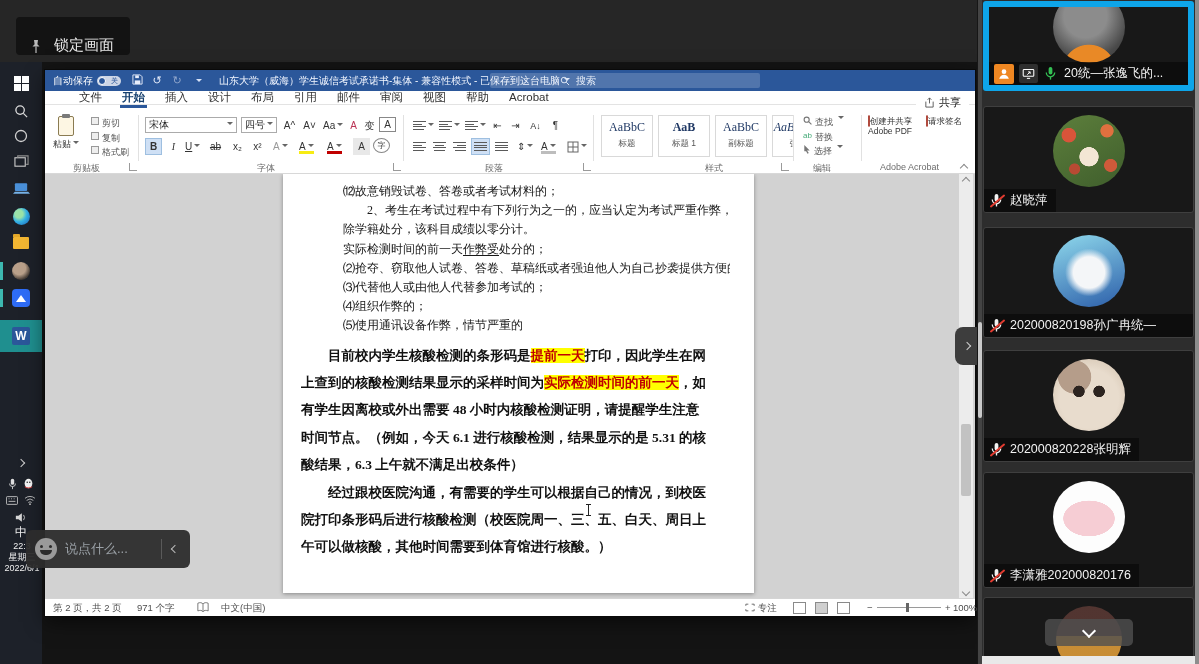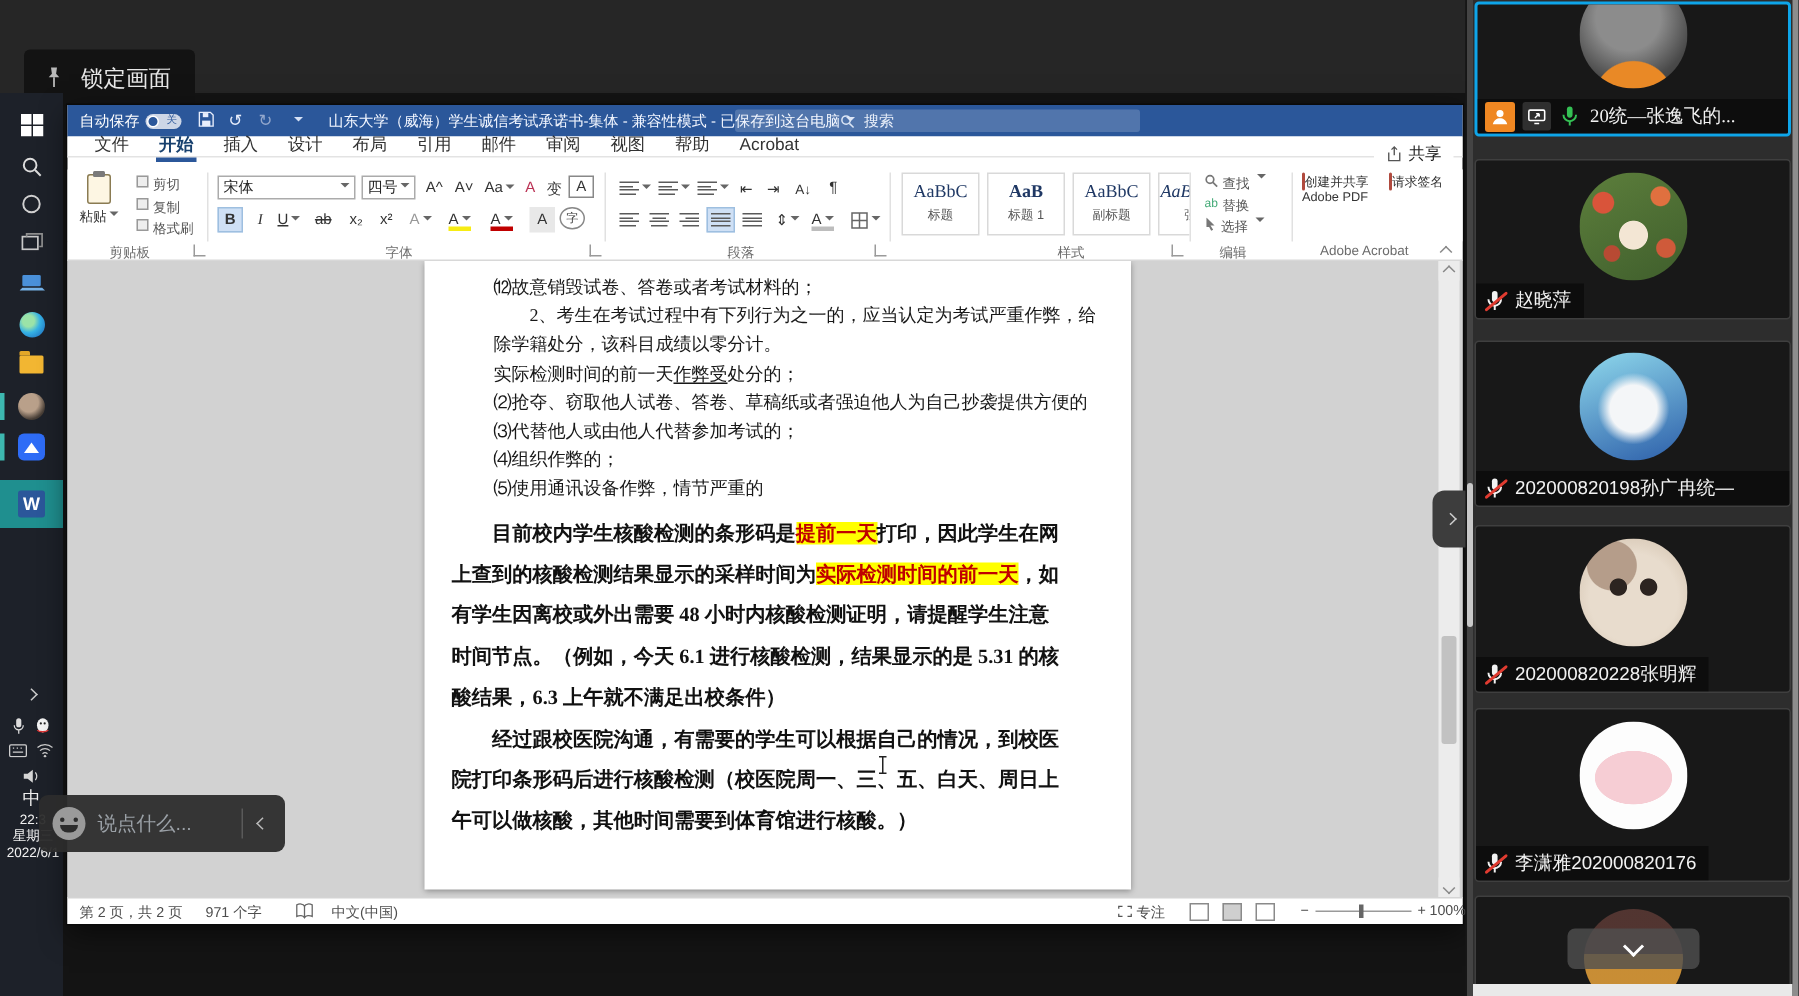--- a/index.html
+++ b/index.html
@@ -3,21 +3,21 @@
 <meta charset="utf-8">
 <style>
   * { margin:0; padding:0; box-sizing:border-box; }
   html,body { width:1199px; height:664px; overflow:hidden; background:#000; }
   body { font-family:"Liberation Sans", sans-serif; }
   #root { position:relative; width:1199px; height:664px; background:#161616; }
 
   
   .shared { position:absolute; left:0; top:0; width:977px; height:664px; background:#141414; overflow:hidden; }
   .topstrip { position:absolute; left:0; top:0; width:977px; height:62px; background:#262626; }
-  .lockpill { position:absolute; left:16px; top:17px; height:38px; padding:0 16px 0 12px; background:#131313; border-radius:4px; display:flex; align-items:center; gap:10px; color:#e8e8e8; font-size:15px; cursor:pointer;margin-top:16px; }
+  .lockpill { position:absolute; left:16px; top:17px; height:38px; padding:0 16px 0 12px; background:#131313; border-radius:4px; display:flex; align-items:flex-end; gap:10px; color:#e8e8e8; font-size:15px; cursor:pointer; }
 
   
   .taskbar { position:absolute; left:0; top:62px; width:42px; height:602px; background:#1d2129; }
   .tbi { position:absolute; left:0; width:42px; height:26px; display:flex; align-items:center; justify-content:center; }
   .tbi .ind { position:absolute; left:0; top:4px; width:3px; height:18px; background:#3db8b0; }
   .tbi.active-cell { background:#1f8f8f; height:32px; }
   .folder { width:16px; height:12px; background:#f2b632; border-radius:1px; position:relative; }
   .folder:before { content:""; position:absolute; left:0; top:-3px; width:7px; height:3px; background:#e3a728; border-radius:1px 1px 0 0; }
   .edgeball { width:17px; height:17px; border-radius:50%; background:radial-gradient(circle at 35% 35%, #9be3a8 0 25%, #35b2e5 50%, #1b5fb8 100%); }
   .userball { width:18px; height:18px; border-radius:50%; background:radial-gradient(circle at 40% 35%, #b9a08a 0 40%, #4a4038 70%, #26211d 100%); }
@@ -38,21 +38,21 @@
   .wtitle { margin-left:12px; white-space:nowrap; color:#f2f6ff; font-size:10px; }
   .caret-dn { display:inline-block; width:0; height:0; border:3px solid transparent; border-top-color:#d7e2f6; margin-left:4px; vertical-align:middle; }
   .searchbox { position:absolute; left:445px; top:3px; width:270px; height:15px; background:rgba(255,255,255,.18); border-radius:2px; color:#e9eff9; font-size:10px; display:flex; align-items:center; gap:6px; padding-left:70px; cursor:text; }
   .tright { position:absolute; right:0; top:0; height:21px; display:flex; align-items:center; }
   .fpcirc { width:14px; height:14px; border-radius:50%; background:#8a8886; color:#fff; font-size:7px; display:flex; align-items:center; justify-content:center; margin:0 8px 0 6px; }
   .winbtn { width:28px; height:21px; display:flex; align-items:center; justify-content:center; color:#eef; font-size:11px; cursor:pointer; }
   .rstr { width:8px; height:8px; border:1px solid #eef; position:relative; }
   .minb { width:9px; height:1px; background:#eef; }
 
   
-  .tabrow { position:absolute; left:0; top:21px; width:930px; height:14px; background:#fff; border-bottom:1px solid #e3e3e3; display:flex; align-items:center; padding-left:8px; }
+  .tabrow { position:absolute; left:0; top:21px; width:930px; height:14px; background:#fff; border-bottom:1px solid #e3e3e3; display:flex; align-items:center; padding-left:24px; }
   .wtab { font-size:11.5px; color:#323232; padding:0 10px; line-height:21px; cursor:pointer; position:relative; }
   .wtab.active { color:#17406e; font-weight:bold; }
   .wtab.active:after { content:""; position:absolute; left:8px; right:8px; bottom:0; height:3px; background:#2b579a; }
   .sharebtn { position:absolute; right:6px; top:2px; height:18px; display:flex; align-items:center; gap:4px; font-size:11px; color:#222; padding:0 8px; cursor:pointer; background:#fff; }
 
   
   .ribbon { position:absolute; left:0; top:43px; width:930px; height:48px; background:#fff; }
   .grouplabels { position:absolute; left:0; top:91px; width:930px; height:13px; background:#fff; border-bottom:1px solid #d8d8d8; font-size:9px; color:#6c6c6c; }
   .glab { position:absolute; top:1px; }
   .launch { position:absolute; top:2px; width:8px; height:8px; border-left:1px solid #9a9a9a; border-bottom:1px solid #9a9a9a; cursor:pointer; }
@@ -82,21 +82,21 @@
   .chev { display:inline-block; width:6px; height:6px; border-right:1.5px solid #888; border-bottom:1.5px solid #888; }
   .chev.up { transform:rotate(-135deg); } .chev.dn { transform:rotate(45deg); }
   .chev.rt { transform:rotate(-45deg); } .chev.lt { transform:rotate(135deg); }
   .adbtn { position:absolute; width:46px; text-align:center; font-size:8.5px; color:#333; line-height:10px; cursor:pointer; }
   .adico { width:18px; height:20px; border:1px solid #b04a3e; border-radius:2px; margin:0 auto 2px; position:relative; background:#fff; }
   .adico:before { content:""; position:absolute; left:3px; top:4px; right:3px; height:2px; background:#b04a3e; box-shadow:0 4px 0 #b04a3e, 0 8px 0 #b04a3e; }
 
   
   .docarea { position:absolute; left:0; top:104px; width:930px; height:424px; background:#d2d2d2; overflow:hidden; }
   .page { position:absolute; left:238px; top:0; width:471px; height:419px; background:#fff; box-shadow:0 1px 4px rgba(0,0,0,.35); }
-  .sec-rules { padding:8px 24px 0 46px; font-family:"Liberation Serif","DejaVu Serif",serif; font-size:12px; line-height:19.2px; color:#181818; }
+  .sec-rules { padding:8px 24px 0 60px; font-family:"Liberation Serif","DejaVu Serif",serif; font-size:12px; line-height:19.2px; color:#181818; }
   .sec-notice { padding:6px 18px 0 18px; font-family:"Liberation Serif","DejaVu Serif",serif; font-size:13.5px; line-height:27.4px; font-weight:bold; color:#111; }
   .dline { white-space:nowrap; overflow:hidden; }
   .dline.ind { text-indent:2em; }
   .seg-u { text-decoration:underline; text-underline-offset:2px; }
   .seg-hl { background:#ffff00; color:#c00000; }
   .ibeam { position:absolute; left:543px; top:330px; width:1px; height:12px; background:#222; }
   .ibeam:before,.ibeam:after { content:""; position:absolute; left:-2px; width:5px; height:1px; background:#222; }
   .ibeam:before { top:0; } .ibeam:after { bottom:0; }
   .vscroll { position:absolute; right:2px; top:0; width:14px; height:424px; background:#ececec; }
   .vthumb { position:absolute; left:2px; top:250px; width:10px; height:72px; background:#c2c2c2; border-radius:2px; cursor:pointer; }
@@ -119,21 +119,21 @@
   .cdiv { width:1px; height:20px; background:#5a5a5a; margin:0 10px; }
   .chattext { font-size:13px; flex:1; cursor:text; }
 
   
   .sidebar { position:absolute; left:978px; top:0; width:221px; height:664px; background:#2d2d2d; }
   .sscroll { position:absolute; left:0; top:0; width:4px; height:664px; background:#444; }
   .ssthumb { position:absolute; left:0; top:322px; width:4px; height:96px; background:#c9c9c9; border-radius:2px; cursor:pointer; }
   .winedge { position:absolute; left:217px; top:0; width:4px; height:664px; background:#8d8d8d; }
   .sbottom { position:absolute; left:4px; top:656px; width:213px; height:8px; background:#e9e9e9; }
   .tile { position:absolute; left:5px; width:211px; background:#181818; border:1px solid #3f3f3f; border-radius:3px; overflow:hidden; cursor:pointer; }
-  .tile.active { border:2px solid #0ea5e9;font-family:Liberation Serif, serif; }
+  .tile.active { border:6px solid #0ea5e9; }
   .tile1 { top:1px; height:90px; } .tile2 { top:106px; height:107px; }
   .tile3 { top:227px; height:111px; } .tile4 { top:350px; height:112px; }
   .tile5 { top:472px; height:116px; } .tile6 { top:597px; height:66px; }
   .av { position:absolute; left:50%; transform:translateX(-50%); border-radius:50%; width:72px; height:72px; }
   .av1 { top:-16px; background:radial-gradient(circle at 50% 112%, #e98926 0 30%, transparent 31%), radial-gradient(circle at 45% 35%, #8c8c8c 0 35%, #4a4a4a 70%, #303030 100%); }
   .av2 { top:8px; background:radial-gradient(circle at 50% 58%, #f3e6d4 0 17%, transparent 18%), radial-gradient(circle at 22% 28%, #d9543a 0 9%, transparent 10%), radial-gradient(circle at 75% 22%, #e0703f 0 8%, transparent 9%), radial-gradient(circle at 80% 70%, #cf5a3a 0 8%, transparent 9%), radial-gradient(circle at 30% 75%, #b84a33 0 7%, transparent 8%), linear-gradient(150deg, #5d7f3c, #3f5e2c); }
   .av3 { top:7px; background:radial-gradient(circle at 50% 52%, #f4f6f8 0 30%, rgba(244,246,248,.25) 42%, transparent 46%), linear-gradient(160deg, #8fd9ec, #2c5ea9); }
   .av4 { top:8px; background:radial-gradient(circle at 36% 45%, #2c2420 0 9%, transparent 10%), radial-gradient(circle at 64% 45%, #2c2420 0 9%, transparent 10%), radial-gradient(circle at 30% 25%, #b59d8a 0 22%, transparent 23%), radial-gradient(circle at 50% 55%, #e8dccd 0 55%, #cdbba6 100%); }
   .av5 { top:8px; background:radial-gradient(ellipse 26px 18px at 50% 52%, #f6cdd4 0 98%, transparent 100%), #fdfdfd; }
   .av6 { top:8px; width:66px; height:66px; background:linear-gradient(180deg, #5c3a35 0 45%, #e7a23a 45% 100%); opacity:.85; }

